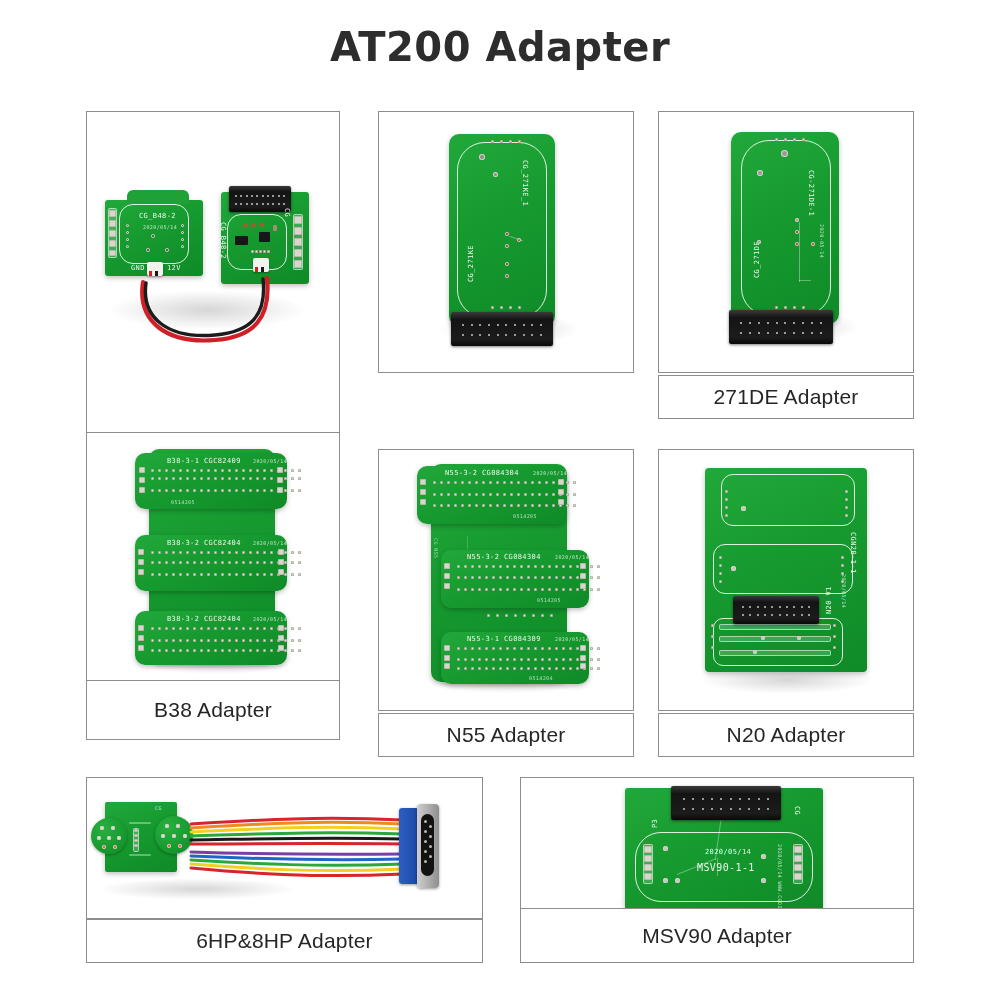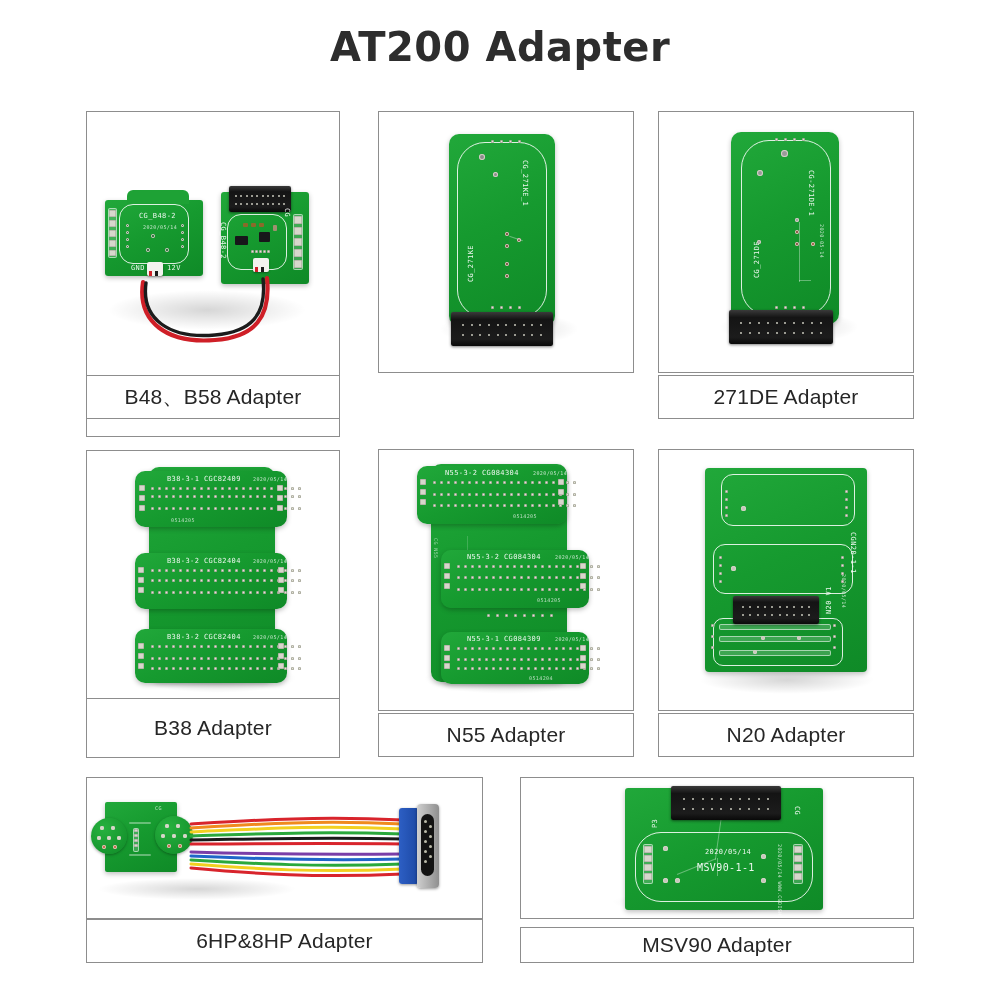--- a/index.html
+++ b/index.html
@@ -192,21 +192,20 @@
           <div style="position:absolute;left:2px;top:9px;width:3px;height:5px;background:#cf1f27;"></div>
           <div style="position:absolute;left:8px;top:9px;width:3px;height:5px;background:#1a1a1a;"></div>
         </div>
       </div>
 
       <svg width="254" height="262" style="position:absolute;left:0;top:0;pointer-events:none;">
         <path d="M56,170 C50,210 80,232 128,228 C168,225 184,205 180,166" stroke="#cf1f27" stroke-width="4.2" fill="none" stroke-linecap="round"></path>
         <path d="M59,171 C54,207 82,227 128,223 C164,220 180,203 176,167" stroke="#1c1c1c" stroke-width="3.4" fill="none" stroke-linecap="round"></path>
       </svg>
     </div>
-    <div class="caption" style="height:44px;">B48、B58 Adapter</div>
   </div>
 
   <div class="cell" style="left:378px;top:111px;width:256px;height:308px;">
     <div class="photo" style="height:262px;">
       <div class="shadow" style="left:60px;top:200px;width:140px;height:34px;"></div>
       <div class="pcb round" style="left:70px;top:22px;width:106px;height:192px;">
         <div class="silk" style="left:8px;top:8px;width:90px;height:176px;border-radius:28px;"></div>
         <div class="silk-txt vert" style="left:80px;top:26px;">CG_271KE_1</div>
         <div class="silk-txt vert-ccw" style="left:18px;top:148px;">CG_271KE</div>
         <div class="rowpad" style="left:42px;top:6px;gap:6px;">
@@ -308,21 +307,21 @@
             <i></i>
             <i></i>
             <i></i>
             <i></i>
         </div>
       </div>
     </div>
     <div class="caption" style="height:44px;">271DE Adapter</div>
   </div>
 
-  <div class="cell" style="left:86px;top:450px;width:254px;height:308px;">
+  <div class="cell" style="left:86px;top:432px;width:254px;height:308px;">
     <div class="photo" style="height:262px;">
       <div class="shadow" style="left:50px;top:212px;width:160px;height:30px;"></div>
 
       <div class="pcb round" style="left:62px;top:16px;width:126px;height:214px;">
         <div class="silk-txt vert sm" style="left:10px;top:98px;opacity:.55;">CG B38 V1</div>
         <div class="rowpad" style="left:50px;top:96px;gap:5px;">
             <i></i>
             <i></i>
             <i></i>
             <i></i>
@@ -1082,16 +1081,16 @@
               <i></i>
               <i></i>
               <i></i>
               <i></i>
               <i></i>
               <i></i>
           </div>
         </div>
       </div>
     </div>
-    <div class="caption" style="height:36px;">MSV90 Adapter</div>
+    <div class="caption" style="height:55px;">MSV90 Adapter</div>
   </div>
 
 </div>
 
 </body></html>

